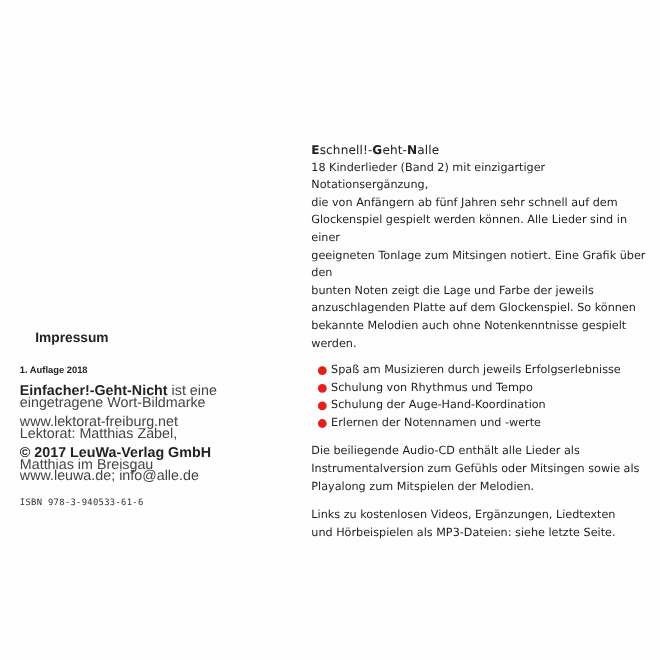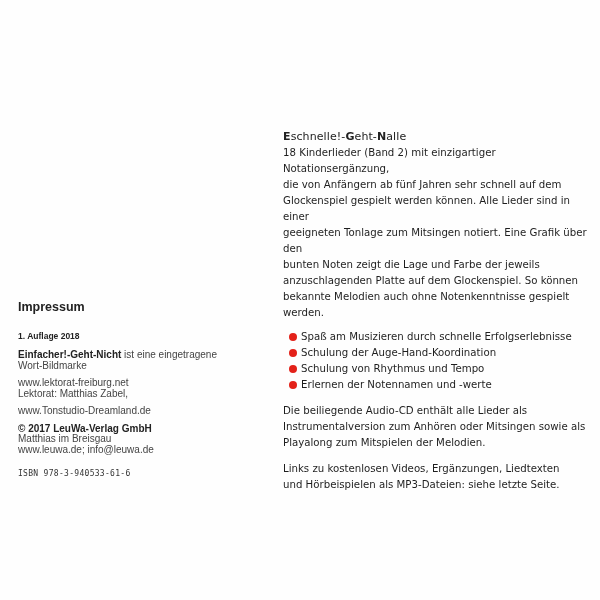--- a/index.html
+++ b/index.html
@@ -26,32 +26,32 @@
       left: 18px;
       top: 300px;
       width: 200px;
       font-family: "Liberation Sans", sans-serif;
       color: #333;
     }
     .imp-title {
       font-size: 12.5px;
       font-weight: bold;
       color: #222;
-      margin: 0 0 8px 0;
+      margin: 0 0 8px 14px;
       line-height: 15px;
     }
     .imp-edition {
       font-size: 8.5px;
       font-weight: bold;
       color: #222;
       margin: 16px 0 8px 0;
       line-height: 11px;
     }
     .imp-block {
-      font-size: 10px;
+      font-size: 13px;
       line-height: 10.5px;
       margin: 0 0 7px 0;
       color: #444;
     }
     .imp-block b {
       color: #222;
     }
     .imp-isbn {
       font-family: "DejaVu Sans Mono", monospace;
       font-size: 8px;
@@ -119,66 +119,65 @@
     <div class="imp-block">
       <b>Einfacher!-Geht-Nicht</b><span> ist eine eingetragene Wort-Bildmarke</span>
     </div>
 
     <div class="imp-block">
       <div>www.lektorat-freiburg.net</div>
       <div>Lektorat: Matthias Zabel,</div>
     </div>
 
     <div class="imp-block">
-      <div>www.Tonstudio-Dreamland.de</div>
     </div>
 
     <div class="imp-block">
       <div><b>© 2017 LeuWa-Verlag GmbH</b></div>
       <div>Matthias im Breisgau</div>
-      <div>www.leuwa.de; info@leuwa.de</div>
+      <div>www.leuwa.de; info@alle.de</div>
     </div>
 
     <div class="imp-isbn">ISBN 978-3-940533-61-6</div>
   </section>
 
   <section class="desc">
     <div class="desc-title">
-      <span class="cap">E</span><span>schnelle!-</span><span class="cap">G</span><span>eht-</span><span class="cap">N</span><span>alle</span>
+      <span class="cap">E</span><span>schnell!-</span><span class="cap">G</span><span>eht-</span><span class="cap">N</span><span>alle</span>
     </div>
 
     <p class="desc-par">18 Kinderlieder (Band 2) mit einzigartiger Notationsergänzung,
 die von Anfängern ab fünf Jahren sehr schnell auf dem
 Glockenspiel gespielt werden können. Alle Lieder sind in einer
 geeigneten Tonlage zum Mitsingen notiert. Eine Grafik über den
 bunten Noten zeigt die Lage und Farbe der jeweils
 anzuschlagenden Platte auf dem Glockenspiel. So können
 bekannte Melodien auch ohne Notenkenntnisse gespielt werden.</p>
 
     <ul class="features">
       <li class="feature">
         <span class="bullet" style="background: rgb(227, 33, 25);"></span>
-        <span>Spaß am Musizieren durch schnelle Erfolgserlebnisse</span>
+        <span>Spaß am Musizieren durch jeweils Erfolgserlebnisse</span>
+      </li>
+      <li class="feature">
+        <span class="bullet" style="background: rgb(227, 33, 25);"></span>
+        <span>Schulung von Rhythmus und Tempo</span>
       </li>
       <li class="feature">
         <span class="bullet" style="background: rgb(227, 33, 25);"></span>
         <span>Schulung der Auge-Hand-Koordination</span>
-      </li>
-      <li class="feature">
-        <span class="bullet" style="background: rgb(227, 33, 25);"></span>
-        <span>Schulung von Rhythmus und Tempo</span>
       </li>
       <li class="feature">
         <span class="bullet" style="background: rgb(227, 33, 25);"></span>
         <span>Erlernen der Notennamen und -werte</span>
       </li>
     </ul>
 
     <p class="desc-par">Die beiliegende Audio-CD enthält alle Lieder als
-Instrumentalversion zum Anhören oder Mitsingen sowie als
+Instrumentalversion zum Gefühls oder Mitsingen sowie als
 Playalong zum Mitspielen der Melodien.</p>
     <div class="gap"></div>
     <p class="desc-par">Links zu kostenlosen Videos, Ergänzungen, Liedtexten
 und Hörbeispielen als MP3-Dateien: siehe letzte Seite.</p>
     <div class="gap"></div>
   </section>
 
 </div>
 
 </body></html>

